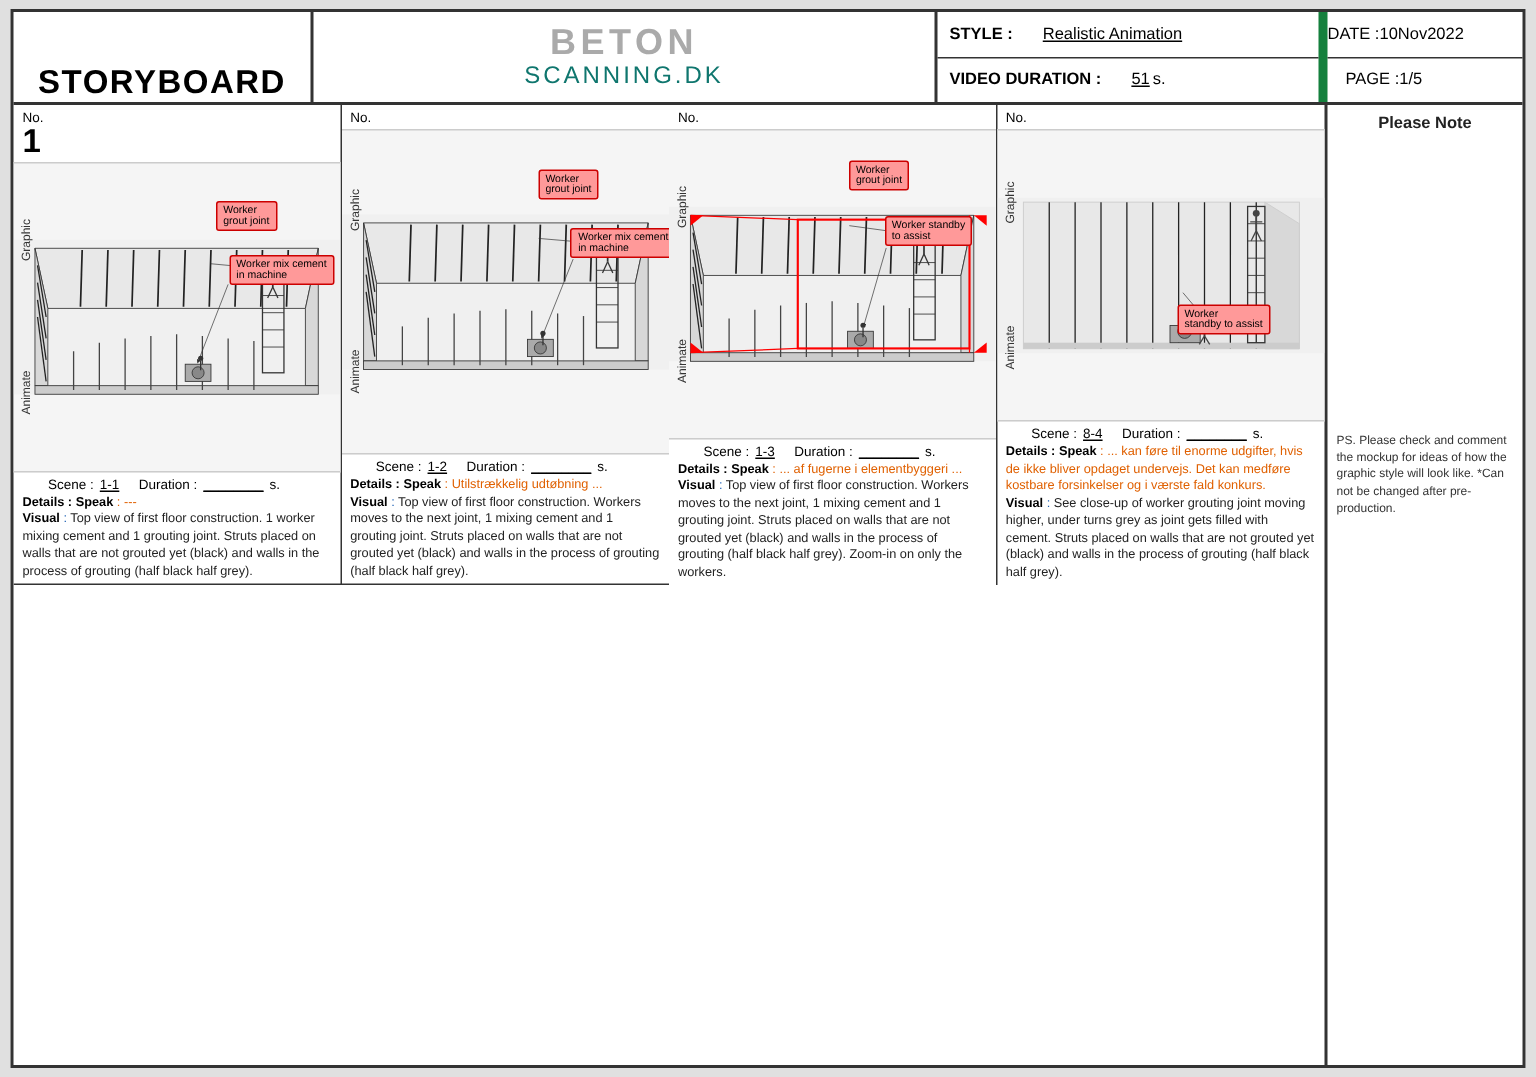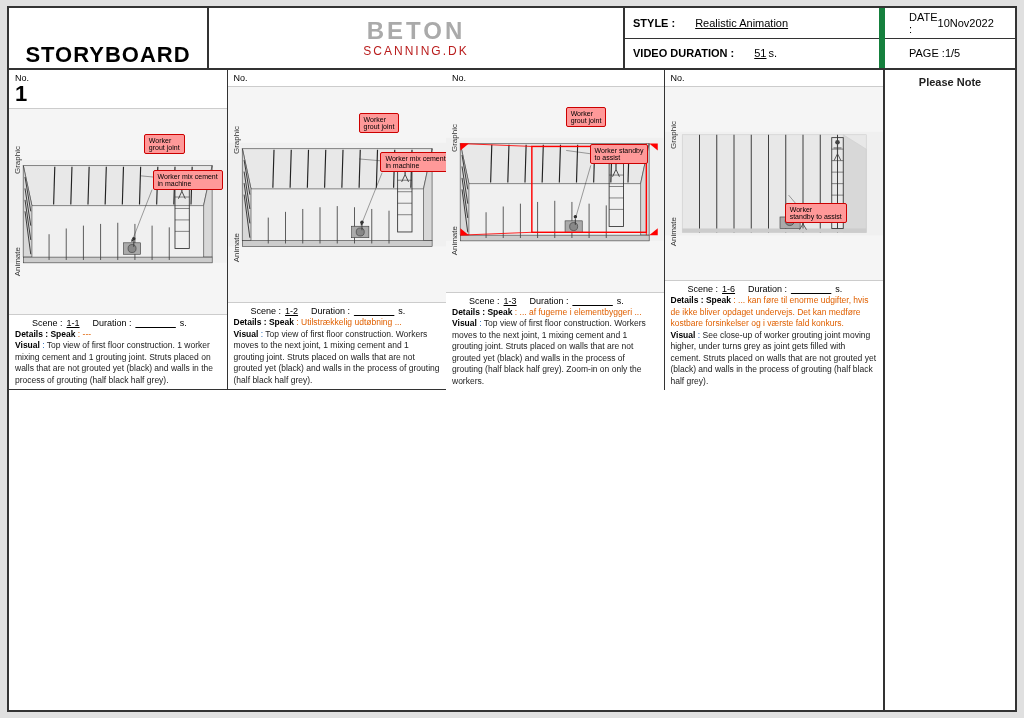--- a/index.html
+++ b/index.html
@@ -47,22 +47,22 @@
       text-align: center;
       line-height: 1.1;
     }
     .logo-beton {
       font-size: 24px;
       font-weight: bold;
       color: #aaa;
       letter-spacing: 3px;
     }
     .logo-scanning {
-      font-size: 12px;
-      color: #b91c1c;
+      font-size: 16px;
+      color: #0f766e;
       letter-spacing: 2px;
     }
     .header-meta {
       width: 260px;
       display: flex;
       flex-direction: column;
       border-right: 6px solid #15803d;
     }
     .header-meta-row {
       display: flex;
@@ -77,25 +77,25 @@
     .header-meta-row .value { text-decoration: underline; margin-left: 20px; }
     .header-extra {
       width: 130px;
       display: flex;
       flex-direction: column;
     }
     .header-extra-row {
       display: flex;
       align-items: center;
       flex: 1;
-      padding: 2px 24px;
+      padding: 2px 0;
       font-size: 11px;
       border-bottom: 1px solid #333;
     }
-    .header-extra-row:last-child { border-bottom: none; }
+    .header-extra-row:last-child { border-bottom: none; margin-left: 12px; }
     
     .main-content {
       display: flex;
       flex: 1;
       overflow: hidden;
     }
     .scenes-grid {
       display: grid;
       grid-template-columns: 1fr 1fr 1fr 1fr;
       grid-template-rows: 1fr 1fr;
@@ -602,21 +602,21 @@
                 <marker id="arr4" markerWidth="6" markerHeight="6" refX="3" refY="3" orient="auto">
                   <path d="M0,0 L6,3 L0,6 Z" fill="#333"></path>
                 </marker>
               </defs>
             <line x1="215" y1="110" x2="242" y2="142" stroke="#333" stroke-width="0.8" marker-end="url(#arr4)"></line>
           </svg>
         </div>
         <div class="scene-info">
           <div class="scene-info-line">
             <span>Scene : </span>
-            <span class="underline">1-6</span>
+            <span class="underline">8-4</span>
             <span>&nbsp;&nbsp;</span>
             <span>Duration :</span>
             <span class="underline">________</span>
             <span>s.</span>
           </div>
           <div class="scene-detail">
             <span class="detail-label">Details : </span>
             <span class="detail-speak detail-label">Speak</span>
             <span class="detail-speak"> : </span>
             <span class="detail-speak">... kan føre til enorme udgifter, hvis de ikke bliver opdaget undervejs. Det kan medføre kostbare forsinkelser og i værste fald konkurs.</span>
@@ -625,15 +625,16 @@
             <span class="detail-visual"> : </span>
             <span>See close-up of worker grouting joint moving higher, under turns grey as joint gets filled with cement. Struts placed on walls that are not grouted yet (black) and walls in the process of grouting (half black half grey).</span>
           </div>
         </div>
       </div>
 
     </div>
 
     <div class="sidebar">
       <div class="sidebar-title">Please Note</div>
+      <div class="sidebar-note">PS. Please check and comment the mockup for ideas of how the graphic style will look like. *Can not be changed after pre-production.</div>
     </div>
   </div>
 </div>
 
 </body></html>

